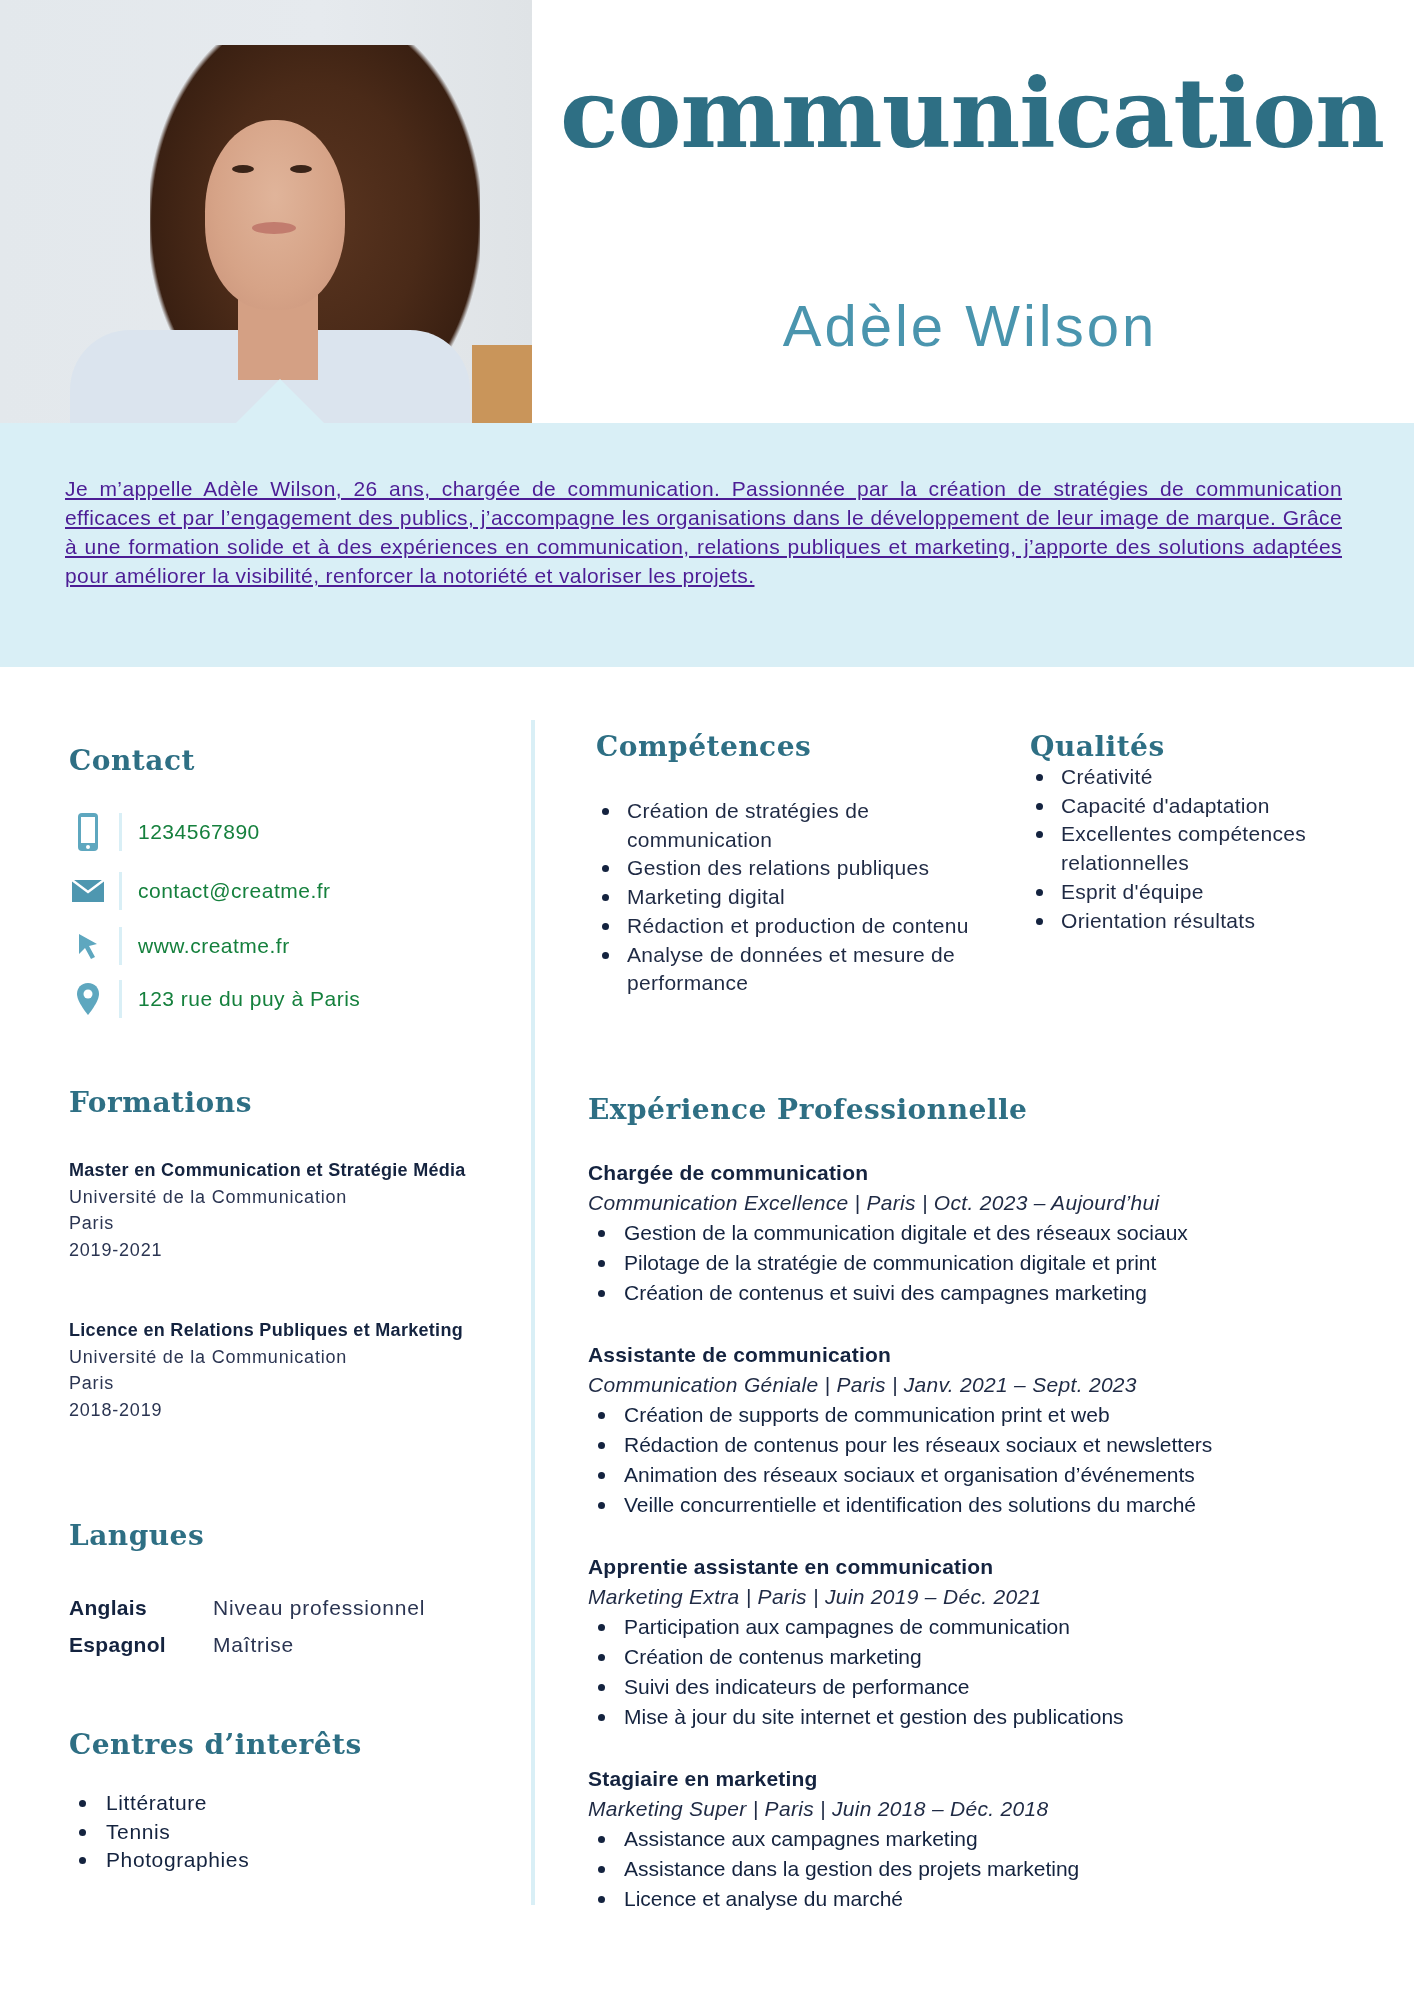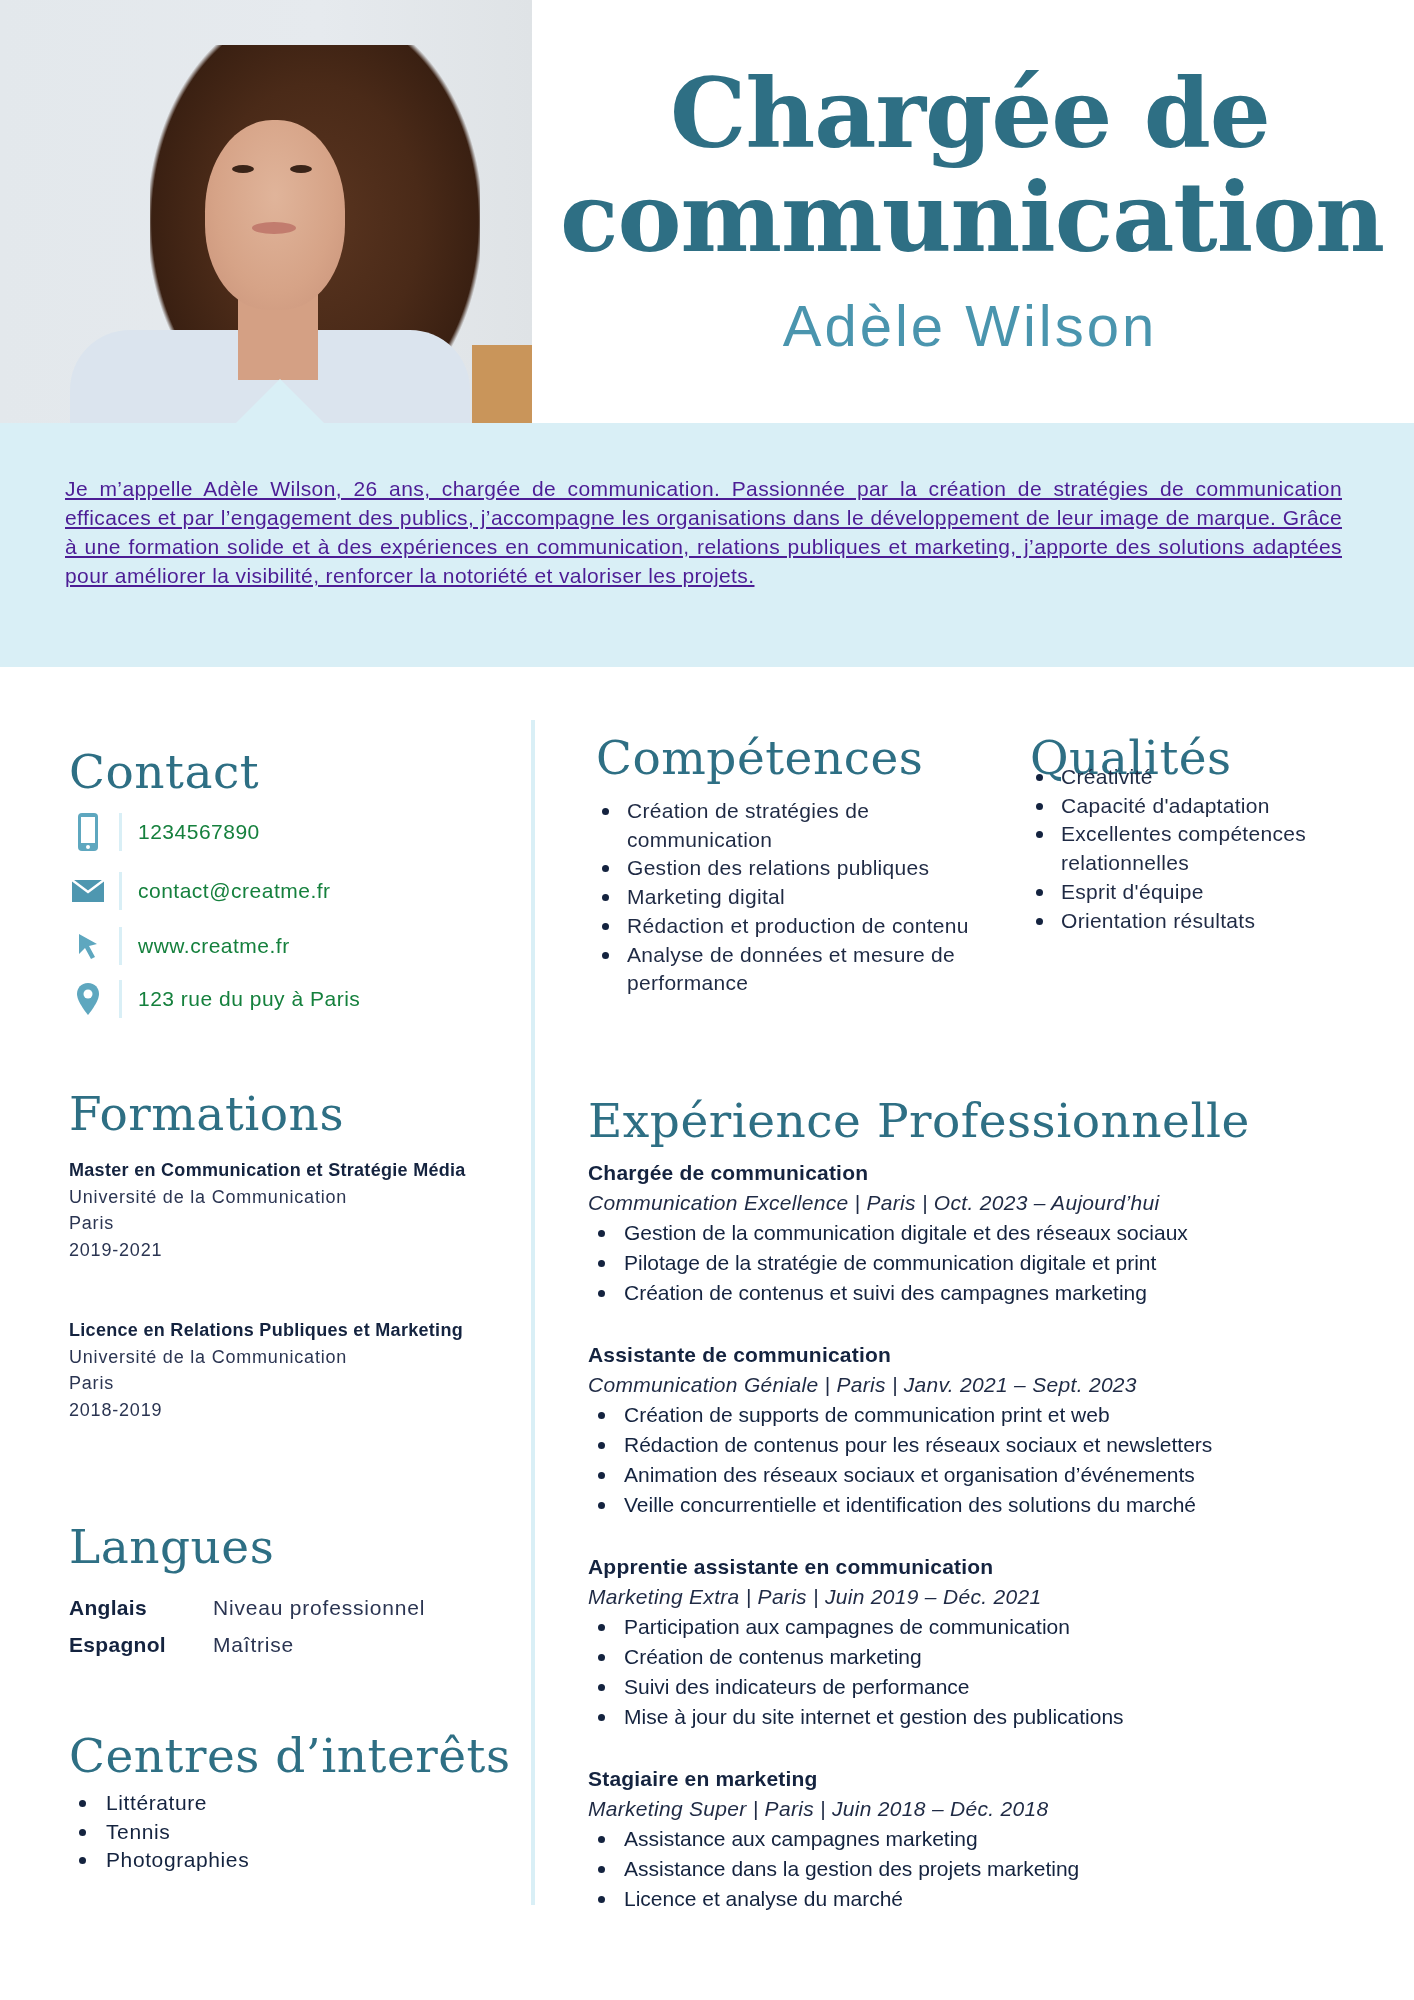--- a/index.html
+++ b/index.html
@@ -25,21 +25,21 @@
     font-family: "DejaVu Serif", serif; color: #2e6f84; font-size: 96px; line-height: 104px; top: 62px; letter-spacing: -1px; }
   .name { position: absolute; left: 560px; width: 820px; text-align: center; top: 292px;
     font-family: "Liberation Sans", sans-serif; color: #4a95ae; font-size: 58px; letter-spacing: 3px; font-weight: normal; }
 
   .banner { position: absolute; left: 0; top: 423px; width: 1414px; height: 244px; background: #d9eff6; }
   .intro { position: absolute; left: 65px; top: 474px; width: 1277px; font-size: 21px; line-height: 29px;
     text-align: justify; color: #4c1d95; letter-spacing: 0.4px; text-decoration: underline; }
 
   .divider { position: absolute; left: 531px; top: 720px; width: 4px; height: 1185px; background: #d9eff6; }
 
-  .h2 { position: absolute; font-family: "DejaVu Serif", serif; color: #2e6f84; font-size: 47px; font-weight: normal; letter-spacing: 0.5px; }
+  .h2 { position: absolute; font-family: "DejaVu Serif", serif; color: #2e6f84; font-size: 28px; font-weight: bold; letter-spacing: 0.5px; }
 
   .contact-row { position: absolute; left: 69px; height: 40px; display: flex; align-items: center; }
   .contact-row .ico { width: 38px; display: flex; justify-content: center; }
   .contact-row .bar { width: 3px; height: 38px; background: #d9eff6; margin-left: 12px; margin-right: 16px; }
   .contact-row .txt { font-size: 21px; color: #15803d; letter-spacing: 0.5px; }
 
   ul.bl { list-style: none; }
   ul.bl li { position: relative; padding-left: 35px; }
   ul.bl li::before { content: ""; position: absolute; left: 10px; top: 11px; width: 7px; height: 7px; border-radius: 50%; background: #14233f; }
 
@@ -73,21 +73,20 @@
   <div class="blazer"></div>
   <div class="neck"></div>
   <div class="face"></div>
   <div class="eye l"></div>
   <div class="eye r"></div>
   <div class="lips"></div>
   <div class="triangle"></div>
 </div>
 
 <h1 class="title">
-  <div>Chargée de</div>
   <div>communication</div>
 </h1>
 <div class="name">Adèle Wilson</div>
 
 <div class="banner"></div>
 <p class="intro">Je m’appelle Adèle Wilson, 26 ans, chargée de communication. Passionnée par la création de stratégies de communication efficaces et par l’engagement des publics, j’accompagne les organisations dans le développement de leur image de marque. Grâce à une formation solide et à des expériences en communication, relations publiques et marketing, j’apporte des solutions adaptées pour améliorer la visibilité, renforcer la notoriété et valoriser les projets.</p>
 
 <div class="divider"></div>
 
 <h2 class="h2" style="left:69px; top:744px;">Contact</h2>

